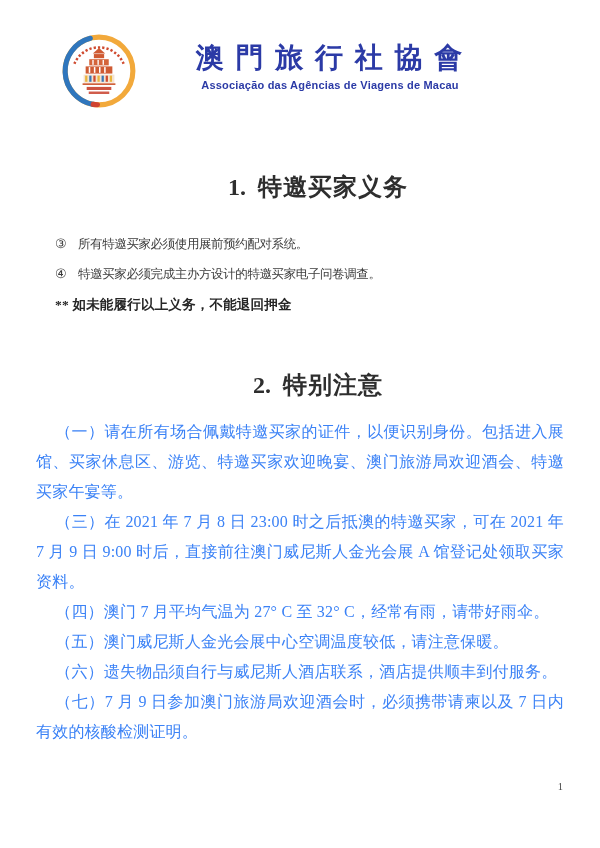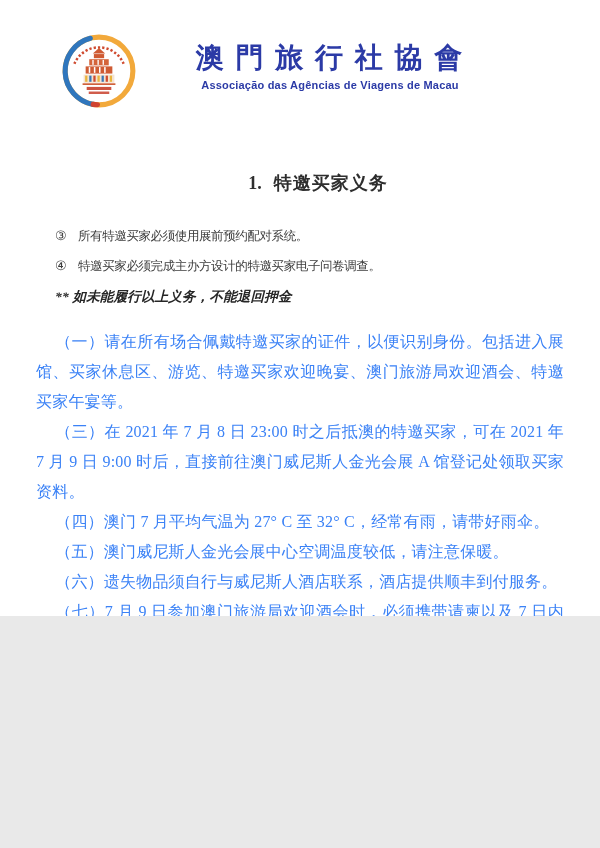--- a/index.html
+++ b/index.html
@@ -1,19 +1,19 @@
 <!DOCTYPE html>
 <html><head>
 <meta charset="utf-8">
 <style>
   html, body { margin: 0; padding: 0; background: #e9e9e9; }
   .page {
     position: relative;
     width: 600px;
-    height: 616px;
+    height: 848px;
     margin: 0 auto;
     background: #ffffff;
     font-family: "Liberation Serif", "DejaVu Serif", serif;
     color: #3c3c3c;
     overflow: hidden;
   }
 
   
   .letterhead { position: relative; height: 125px; }
   .logo-wrap { position: absolute; left: 60px; top: 32px; width: 78px; height: 78px; }
@@ -35,21 +35,21 @@
     font-size: 11px;
     font-weight: bold;
     letter-spacing: 0.2px;
     white-space: nowrap;
   }
 
   
   .sec-heading {
     margin: 0 0 0 36px;
     text-align: center;
-    font-size: 18px;
+    font-size: 24px;
     font-weight: bold;
     color: #2e2e2e;
     letter-spacing: 1px;
   }
   .sec-heading .hnum { margin-right: 12px; letter-spacing: 0; }
   #heading1 { margin-top: 46px; }
   #heading2 { margin-top: 50px; }
 
   
   .obligation-list { margin: 26px 0 0 55px; padding: 0; list-style: none; }
@@ -66,21 +66,20 @@
     font-size: 13px;
   }
   .deposit-note {
     margin: 1px 0 0 55px;
     line-height: 29px;
     font-size: 13.5px;
     font-weight: bold;
     color: #262626;
     letter-spacing: 0.2px;
     white-space: nowrap;
-    font-style: italic;
   }
 
   
   .notice-block { margin: 16px 36px 0 36px; }
   .notice-block p {
     margin: 0;
     font-size: 16px;
     line-height: 30px;
     text-align: justify;
     text-indent: 1.2em;
@@ -143,20 +142,21 @@
 
   <h2 class="sec-heading" id="heading1"><span class="hnum">1.</span><span>特邀买家义务</span></h2>
 
   <ul class="obligation-list">
     <li><span class="marker">③</span><span>所有特邀买家必须使用展前预约配对系统。</span></li>
     <li><span class="marker">④</span><span>特邀买家必须完成主办方设计的特邀买家电子问卷调查。</span></li>
   </ul>
 
   <div class="deposit-note">** 如未能履行以上义务，不能退回押金</div>
 
+  <h2 class="sec-heading" id="heading2"><span class="hnum">2.</span><span>特别注意</span></h2>
 
   <div class="notice-block">
     <p>（一）请在所有场合佩戴特邀买家的证件，以便识别身份。包括进入展馆、买家休息区、游览、特邀买家欢迎晚宴、澳门旅游局欢迎酒会、特邀买家午宴等。</p>
     <p>（三）在 2021 年 7 月 8 日 23:00 时之后抵澳的特邀买家，可在 2021 年 7 月 9 日 9:00 时后，直接前往澳门威尼斯人金光会展 A 馆登记处领取买家资料。</p>
     <p>（四）澳门 7 月平均气温为 27° C 至 32° C，经常有雨，请带好雨伞。</p>
     <p>（五）澳门威尼斯人金光会展中心空调温度较低，请注意保暖。</p>
     <p>（六）遗失物品须自行与威尼斯人酒店联系，酒店提供顺丰到付服务。</p>
     <p><span>（七）7 月 9 日参加澳门旅游局欢迎酒会时，必须携带</span><span class="u">请柬</span><span>以及 </span><span class="u">7 日内有效的核酸检测证明</span><span>。</span></p>
   </div>
 

